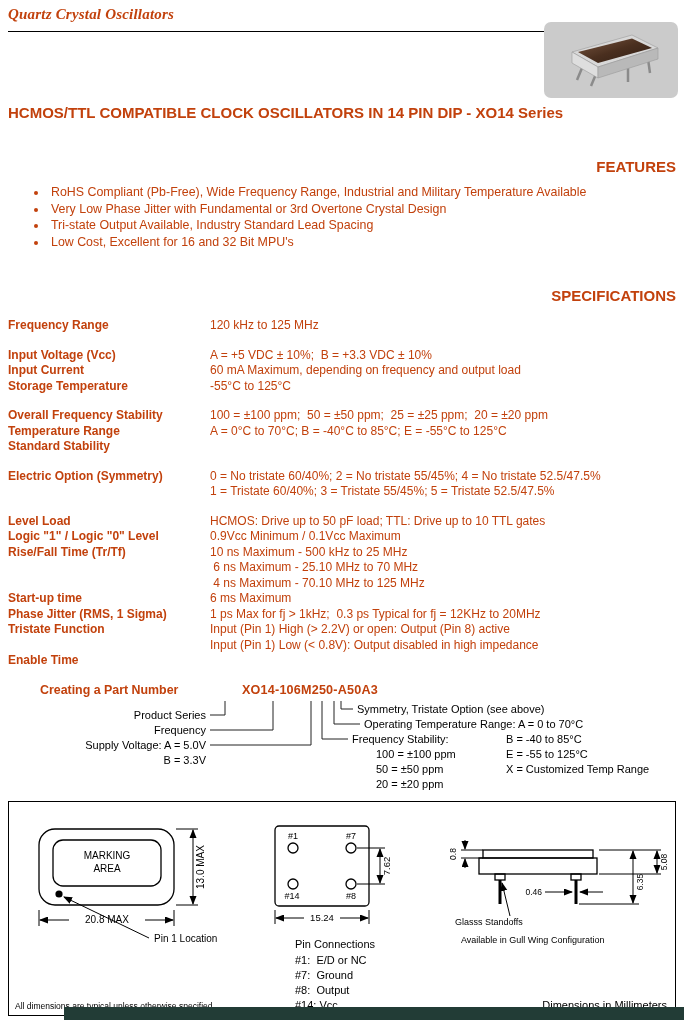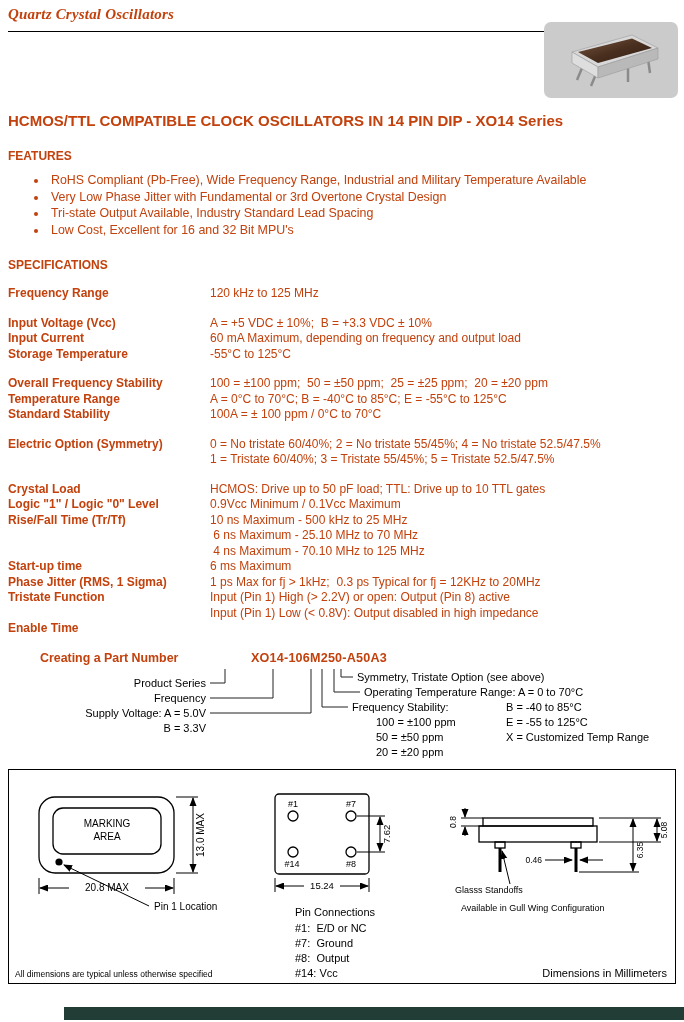--- a/index.html
+++ b/index.html
@@ -8,35 +8,35 @@
     position:relative; width:684px; height:1022px; background:#fff;
     font-family:"Liberation Sans", sans-serif; color:#c2410c; overflow:hidden;
   }
   .brand {
     position:absolute; top:6px; left:8px;
     font-family:"Liberation Serif", serif; font-style:italic; font-weight:bold;
     font-size:15px; letter-spacing:0.2px;
   }
   .rule { position:absolute; top:31px; left:8px; width:668px; height:0; border-top:1.6px solid #000; }
   .photo { position:absolute; top:22px; left:544px; width:134px; height:76px; z-index:2; }
-  .content { position:absolute; top:108px; left:8px; width:668px; }
+  .content { position:absolute; top:100px; left:8px; width:668px; }
   .title { font-size:15px; font-weight:bold; margin:4px 0 0 0; }
-  .sec-h { font-size:12px; font-weight:bold; margin:20px 0 0 0; }
+  .sec-h { font-size:15px; font-weight:bold; margin:37px 0 0 0;text-align:right; }
   ul.features { margin:9px 0 10px 0; padding-left:40px; }
   ul.features li { font-size:12.4px; line-height:16.5px; padding-left:3px; }
   .specs { margin-top:14px; font-size:12px; line-height:15.5px; }
   .grp { margin-bottom:14px; }
   .grp:last-child { margin-bottom:0; }
   .row { display:flex; }
   .lab { flex:none; width:202px; font-weight:bold; padding-right:6px; }
   .vals { flex:1; }
   .v { white-space:pre-wrap; }
   .pn-row { display:flex; margin-top:14px; }
   .pn-h { flex:none; width:202px; font-weight:bold; font-size:12.4px;margin-left:32px; }
-  .pn-ex { font-weight:bold; font-size:12.6px; letter-spacing:0.2px;margin-left:9px; }
+  .pn-ex { font-weight:bold; font-size:12.6px; letter-spacing:0.2px; }
   .pn-svg { display:block; margin-top:2px; }
   .pn-svg text { font-size:11px; fill:#000; }
   .outline-h { margin-top:8px; }
   .outline-box { margin-top:6px; width:668px; height:215px; border:1.6px solid #000; }
   .od { display:block; }
   .od text { fill:#000; white-space:pre; }
   .t10 { font-size:10px; }
   .t11 { font-size:11px; }
   .t95 { font-size:9.5px; }
   .t9  { font-size:9px; }
@@ -128,39 +128,36 @@
             </div>
         </div>
         <div class="row">
           <div class="lab">Temperature Range</div>
           <div class="vals">
               <div class="v">A = 0°C to 70°C; B = -40°C to 85°C; E = -55°C to 125°C</div>
             </div>
         </div>
         <div class="row">
           <div class="lab">Standard Stability</div>
-          <div class="vals">
-              <div class="v">100A = ± 100 ppm / 0°C to 70°C</div>
-            </div>
         </div>
       </div>
 
       <div class="grp">
         <div class="row">
           <div class="lab">Electric Option (Symmetry)</div>
           <div class="vals">
             <div class="v">0 = No tristate 60/40%; 2 = No tristate 55/45%; 4 = No tristate 52.5/47.5%</div>
             <div class="v">1 = Tristate 60/40%; 3 = Tristate 55/45%; 5 = Tristate 52.5/47.5%</div>
           </div>
         </div>
       </div>
 
       <div class="grp">
         <div class="row">
-          <div class="lab">Crystal Load</div>
+          <div class="lab">Level Load</div>
           <div class="vals">
               <div class="v">HCMOS: Drive up to 50 pF load; TTL: Drive up to 10 TTL gates</div>
             </div>
         </div>
         <div class="row">
           <div class="lab">Logic "1" / Logic "0" Level</div>
           <div class="vals">
               <div class="v">0.9Vcc Minimum / 0.1Vcc Maximum</div>
             </div>
         </div>

